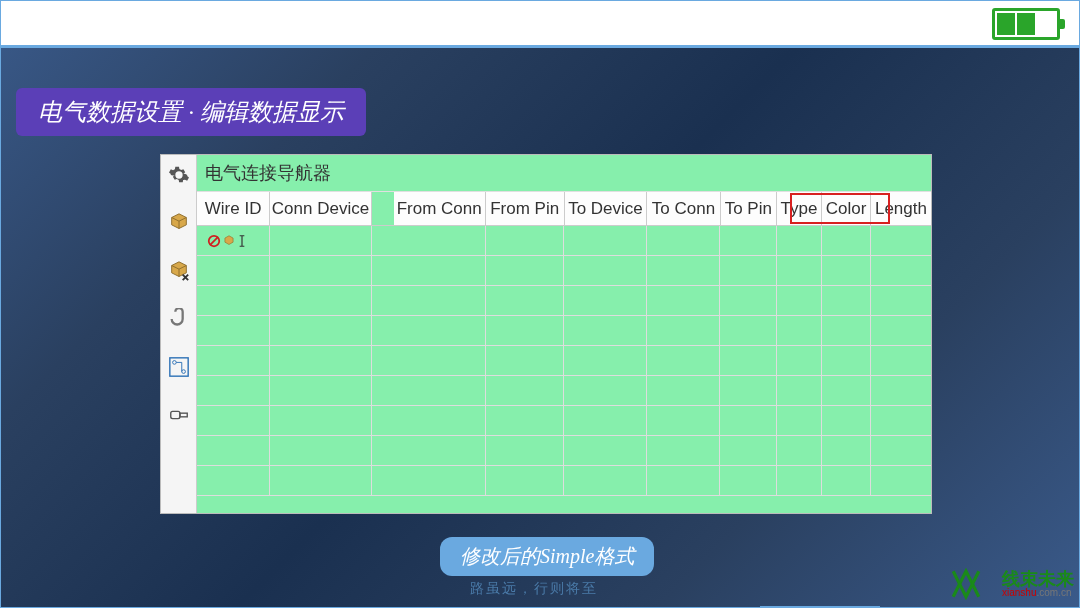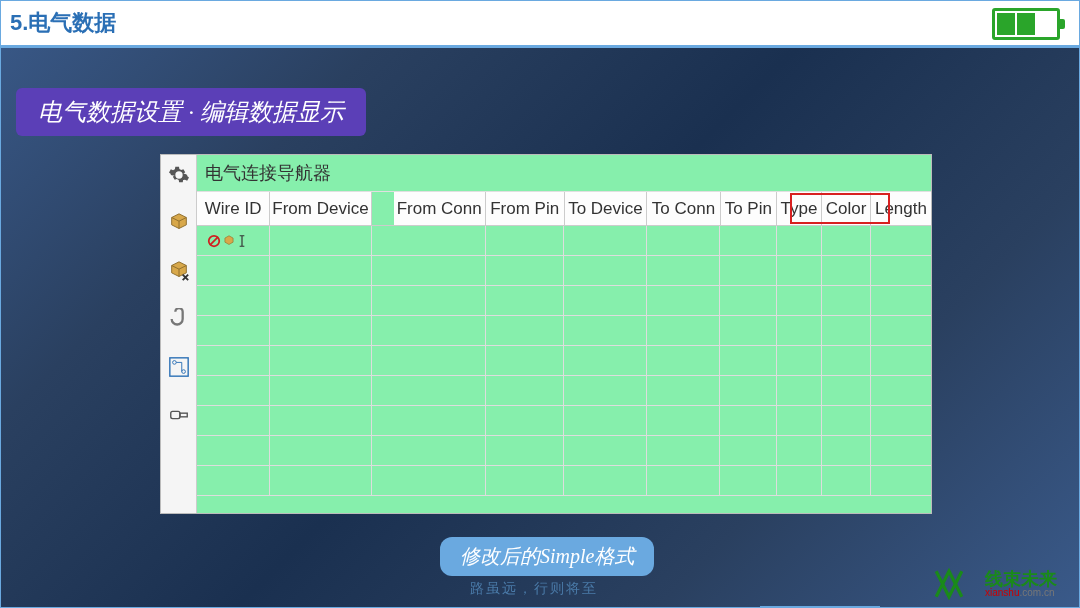--- a/index.html
+++ b/index.html
@@ -176,21 +176,21 @@
     position: absolute;
     left: 470px;
     bottom: 10px;
     color: #4a7aa8;
     font-size: 14px;
     font-family: "KaiTi", "STKaiti", cursive;
     letter-spacing: 2px;
   }
   .watermark {
     position: absolute;
-    right: 23px;
+    right: 6px;
     bottom: 8px;
     display: flex;
     align-items: center;
     gap: 20px;
   }
   .watermark .logo {
     width: 32px; height: 32px;
   }
   .watermark .txt {
     display: flex;
@@ -214,21 +214,20 @@
     height: 2px;
     background: #6aa9e0;
   }
 </style>
 </head>
 <body>
 
 
 
 <div class="header">
-  <div class="header-title">5.电气数据</div>
   <div class="battery">
     <div class="battery-cell"></div>
     <div class="battery-cell"></div>
   </div>
 </div>
 
 <div class="subtitle-pill">电气数据设置 · 编辑数据显示</div>
 
 <div class="app-window">
   <div class="toolbar">
@@ -270,21 +269,21 @@
         </svg>
     </div>
   </div>
 
   <div class="main-pane">
     <div class="pane-title">电气连接导航器</div>
 
     <div class="grid">
       <div class="grid-header" style="position:relative">
         <div class="cell c-wireid">Wire ID</div>
-        <div class="cell c-fromdev">From Device</div>
+        <div class="cell c-fromdev">Conn Device</div>
         <div class="cell c-fromconn">From Conn</div>
         <div class="cell c-frompin">From Pin</div>
         <div class="cell c-todev">To Device</div>
         <div class="cell c-toconn">To Conn</div>
         <div class="cell c-topin">To Pin</div>
         <div class="cell c-type">Type</div>
         <div class="cell c-color">Color</div>
         <div class="cell c-length">Length</div>
         <div class="red-box" style="left:593px;top:1px;width:100px;height:31px"></div>
       </div>

